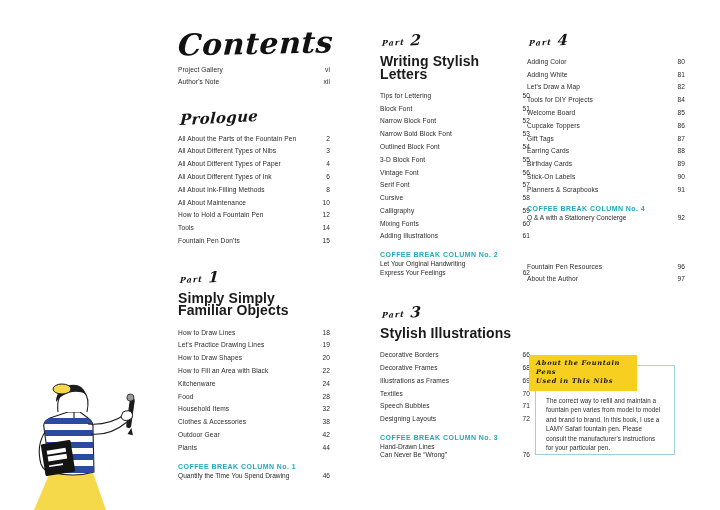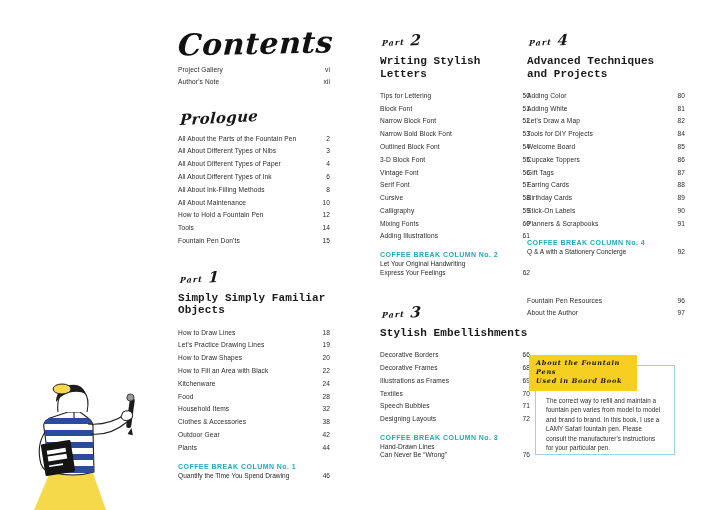--- a/index.html
+++ b/index.html
@@ -56,27 +56,26 @@
     letter-spacing: 0.3px;
     margin: 0 0 5px 2px;
   }
   .part-label .sm {
     font-size: 8px;
     letter-spacing: 1px;
     vertical-align: 1px;
   }
 
   .section-head {
-    font-size: 11px;
+    font-size: 14px;
     font-weight: 700;
     line-height: 12.5px;
     color: #1a1a1a;
     margin: 0 0 9px 0;
     letter-spacing: 0.1px;
-    font-family: Liberation Mono, monospace;
   }
 
   
   .toc-row {
     display: flex;
     align-items: baseline;
     justify-content: space-between;
     font-size: 6.6px;
     line-height: 7px;
     color: #2a2a2a;
@@ -362,21 +361,21 @@
       </div>
     </div>
 
     <div style="height:27px;"></div>
 
     <div class="part-label">
       <span class="sm">Part</span>
       <span>3</span>
     </div>
 
-    <div class="section-head">Stylish Embellishments</div>
+    <div class="section-head">Stylish Illustrations</div>
 
     <div>
       <div class="toc-row">
           <span class="t">Decorative Borders</span>
           <span class="p">66</span>
         </div>
       <div class="toc-row">
           <span class="t">Decorative Frames</span>
           <span class="p">68</span>
         </div>
@@ -410,24 +409,20 @@
     </div>
   </div>
 
   <div class="col col-3" style="top:32px;">
 
     <div class="part-label">
       <span class="sm">Part</span>
       <span>4</span>
     </div>
 
-    <div class="section-head">
-      <span>Advanced Techniques</span><br>
-      <span>and Projects</span>
-    </div>
 
     <div>
       <div class="toc-row">
           <span class="t">Adding Color</span>
           <span class="p">80</span>
         </div>
       <div class="toc-row">
           <span class="t">Adding White</span>
           <span class="p">81</span>
         </div>
@@ -487,21 +482,21 @@
       <div class="toc-row">
         <span class="t">About the Author</span>
         <span class="p">97</span>
       </div>
     </div>
   </div>
 
   <div class="callout">
     <div class="callout-banner">
       <span class="bt">About the Fountain Pens</span>
-      <span class="bt">Used in Board Book</span>
+      <span class="bt">Used in This Nibs</span>
     </div>
     <div class="callout-body">The correct way to refill and maintain a fountain pen varies from model to model and brand to brand. In this book, I use a LAMY Safari fountain pen. Please consult the manufacturer's instructions for your particular pen.</div>
   </div>
 
   <div class="illus">
     <svg viewBox="0 0 152 138" width="152" height="138">
 
       <path d="M37 98 L78 98 L92 138 L20 138 Z" fill="#f6d94a"></path>
 
       <path d="M30 56 Q28 50 36 46 L54 40 L66 40 L74 46 Q80 50 79 58

